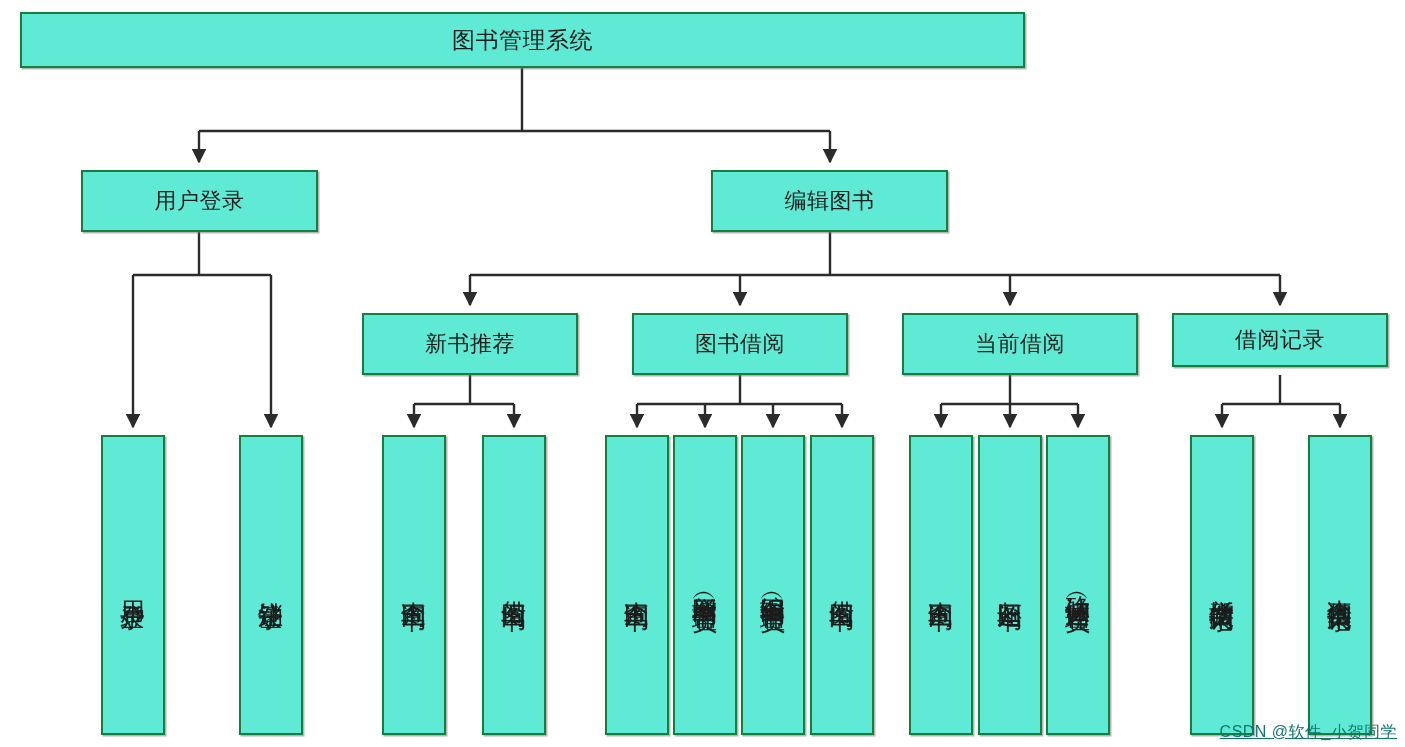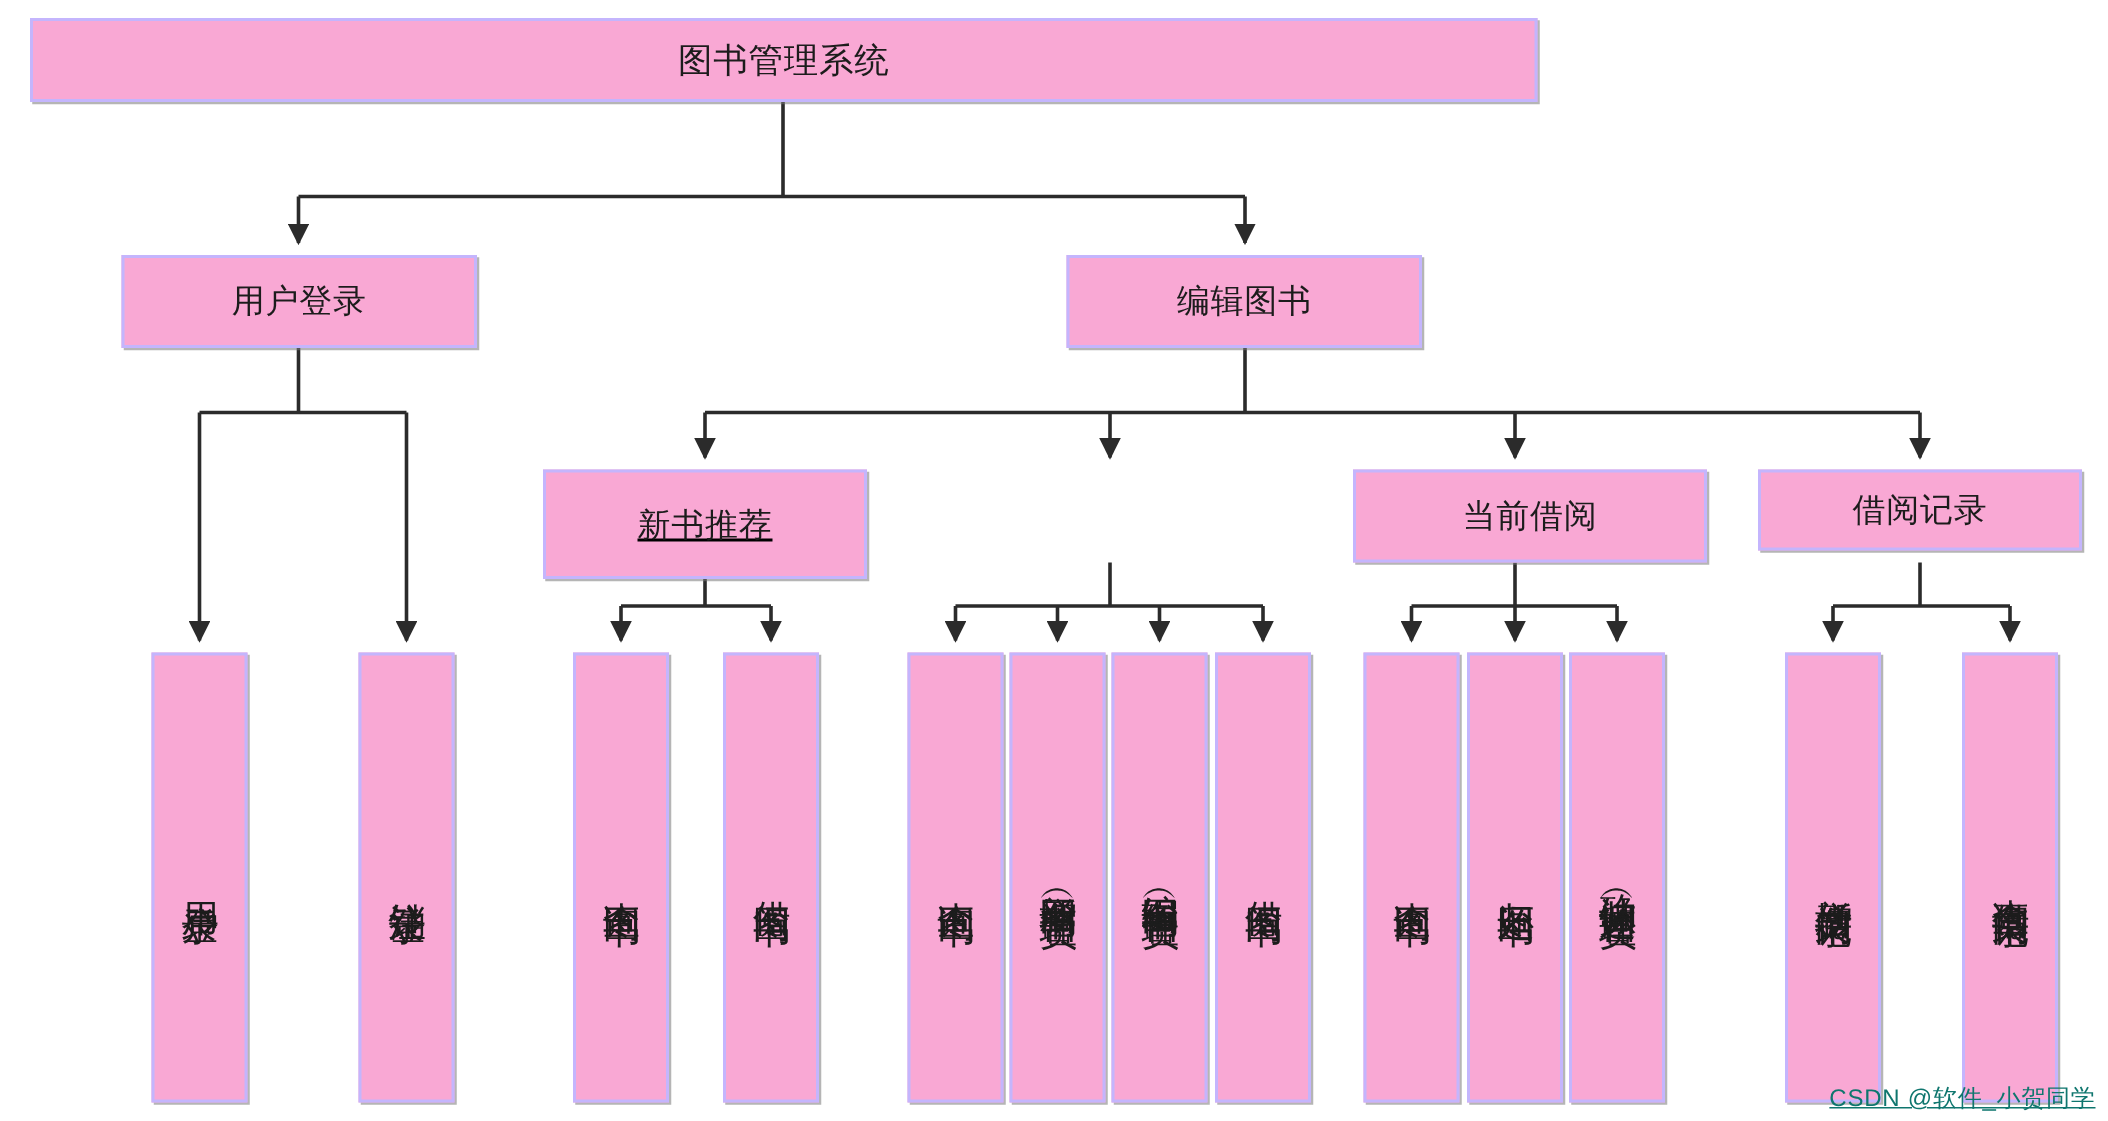--- a/index.html
+++ b/index.html
@@ -10,22 +10,22 @@
     font-family:"Liberation Sans","DejaVu Sans",sans-serif;
     overflow:hidden;
     position:relative;
   }
   #diagram{position:absolute;left:0;top:0;width:1405px;height:747px;}
   .edge-layer{position:absolute;left:0;top:0;width:1405px;height:747px;pointer-events:none;}
 
   .node{
     position:absolute;
     box-sizing:border-box;
-    background:#f9a8d4;
-    border:2px solid #c4b5fd;
+    background:#5eead4;
+    border:2px solid #15803d;
     box-shadow:1.5px 1.5px 0 0 rgba(120,120,120,0.55);
     display:flex;
     align-items:center;
     justify-content:center;
   }
   .node .label{
     color:#1c1c1c;
     line-height:1.08;
     white-space:nowrap;
     text-align:center;
@@ -123,22 +123,25 @@
     <span class="label">图书管理系统</span>
   </div>
 
   <div class="node h" style="left:81px;top:170px;width:237px;height:62px;">
     <span class="label">用户登录</span>
   </div>
   <div class="node h" style="left:711px;top:170px;width:237px;height:62px;">
     <span class="label">编辑图书</span>
   </div>
 
-  <div class="node h" style="left:362px;top:313px;width:216px;height:73px;text-decoration:underline;">
+  <div class="node h" style="left:362px;top:313px;width:216px;height:62px;">
     <span class="label">新书推荐</span>
+  </div>
+  <div class="node h" style="left:632px;top:313px;width:216px;height:62px;">
+    <span class="label">图书借阅</span>
   </div>
   <div class="node h" style="left:902px;top:313px;width:236px;height:62px;">
     <span class="label">当前借阅</span>
   </div>
   <div class="node h" style="left:1172px;top:313px;width:216px;height:54px;">
     <span class="label">借阅记录</span>
   </div>
 
   <div class="node v" style="left:101px;top:435px;width:64px;height:300px;">
     <span class="label">用户登录</span>

